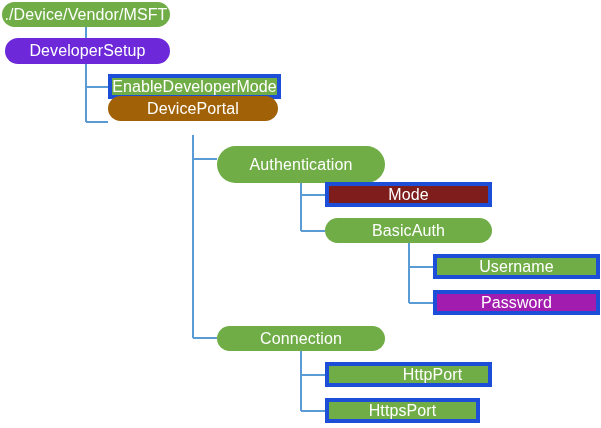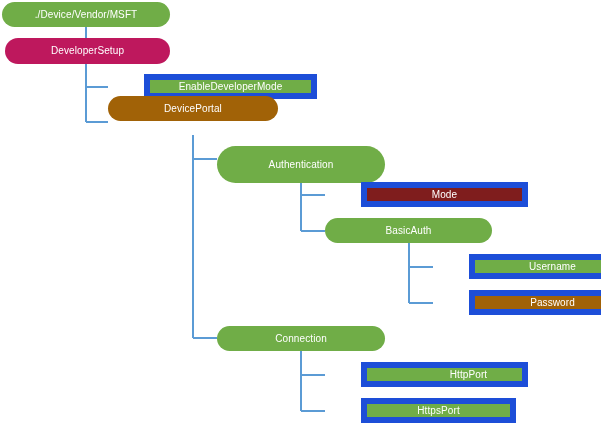--- a/index.html
+++ b/index.html
@@ -26,33 +26,32 @@
     height: 428px;
     pointer-events: none;
   }
   .node {
     position: absolute;
     box-sizing: border-box;
     display: flex;
     align-items: center;
     justify-content: center;
     color: #ffffff;
-    font-size: 10px;
+    font-size: 16px;
     font-family: "Liberation Sans", sans-serif;
     letter-spacing: 0.1px;
     white-space: nowrap;
     text-align: left;
     line-height: 1;
   }
   .node.pill {
     border-radius: 999px;
   }
   .node.rect {
-    border: 6px solid #1d4ed8;
-    margin-left: 36px;
+    border: 4px solid #1d4ed8;
   }
 </style>
 </head>
 <body>
 
 <div id="diagram">
 
   <svg id="connectors" viewBox="0 0 601 428" width="601" height="428" xmlns="http://www.w3.org/2000/svg">
     <g fill="none" stroke="#5B9BD5" stroke-width="2" shape-rendering="crispEdges">
 
@@ -77,21 +76,21 @@
       <path d="M301,351 L301,410.5"></path>
       <path d="M301,374.5 L325,374.5"></path>
       <path d="M301,410.5 L325,410.5"></path>
     </g>
   </svg>
 
   <div class="node pill" style="left:2px;top:2px;width:168px;height:25px;background:#70AD47;">
     <span>./Device/Vendor/MSFT</span>
   </div>
 
-  <div class="node pill" style="left:5px;top:38px;width:165px;height:26px;background:#be185d;">
+  <div class="node pill" style="left:5px;top:38px;width:165px;height:26px;background:#6d28d9;">
     <span>DeveloperSetup</span>
   </div>
 
   <div class="node rect" style="left:108px;top:74px;width:173px;height:25px;background:#70AD47;">
     <span>EnableDeveloperMode</span>
   </div>
 
   <div class="node pill" style="left:108px;top:96px;width:170px;height:25px;background:#a16207;">
     <span>DevicePortal</span>
   </div>
@@ -105,21 +104,21 @@
   </div>
 
   <div class="node rect" style="left:433px;top:254px;width:167px;height:25px;background:#70AD47;">
     <span>Username</span>
   </div>
 
   <div class="node pill" style="left:325px;top:218px;width:167px;height:25px;background:#70AD47;">
     <span>BasicAuth</span>
   </div>
 
-  <div class="node rect" style="left:433px;top:290px;width:167px;height:25px;background:#a16207;">
+  <div class="node rect" style="left:433px;top:290px;width:167px;height:25px;background:#a21caf;">
     <span>Password</span>
   </div>
 
   <div class="node pill" style="left:217px;top:326px;width:168px;height:25px;background:#70AD47;">
     <span>Connection</span>
   </div>
 
   <div class="node rect" style="left:325px;top:362px;width:167px;height:25px;background:#70AD47;padding-left:48px;">
     <span>HttpPort</span>
   </div>

